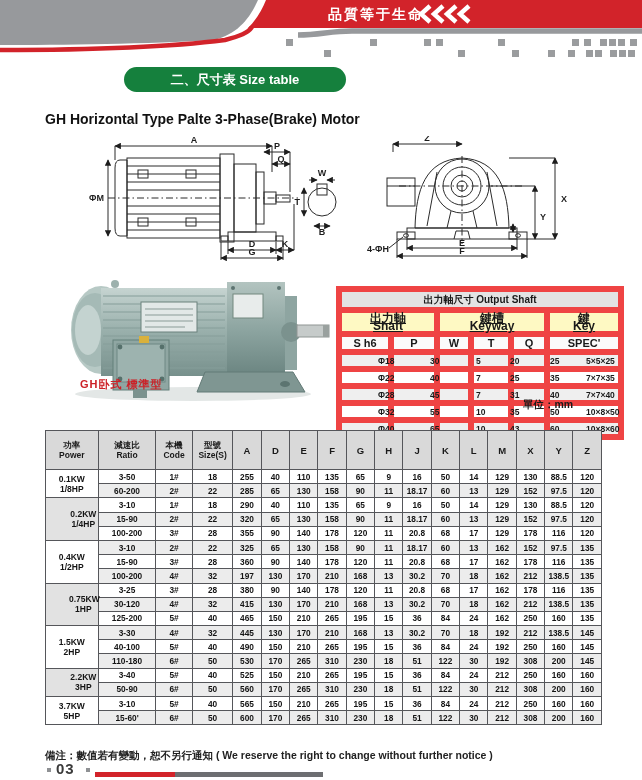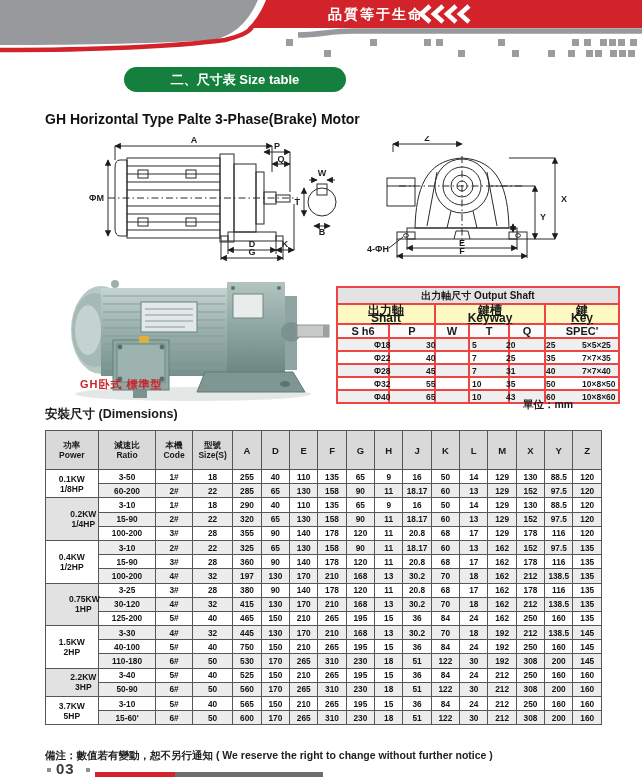--- a/index.html
+++ b/index.html
@@ -11,21 +11,21 @@
   .pill{left:124px;top:67px;width:222px;height:25px;background:#15803d;border-radius:13px;
         display:flex;align-items:center;justify-content:center;color:#fff;font-weight:bold;font-size:13px;}
   .title-zh{left:45px;top:92px;font-size:13px;font-weight:bold;color:#111;}
   .title-en{left:45px;top:111px;font-size:14px;font-weight:bold;color:#111;}
   
   svg text{font-family:"Liberation Sans",sans-serif;font-weight:bold;font-size:9px;fill:#1d1d1d;}
   .photo-caption{left:80px;top:377px;font-size:11px;font-weight:bold;color:#cc2127;letter-spacing:1px;}
   
   table{border-collapse:collapse;table-layout:fixed;}
   .os{left:336px;top:286px;width:282px;}
-  .os th,.os td{border:2px solid #ef4444;padding:0;font-weight:bold;color:#1a1a1a;}
+  .os th,.os td{border:6px solid #ef4444;padding:0;font-weight:bold;color:#1a1a1a;}
   .os .ttl{font-size:10px;height:15px;background:#e3e3e3;}
   .os .grp{height:18px;font-size:12px;line-height:8.5px;background:#fef9c3;text-decoration:underline;}
   .os .sub th{height:12px;font-size:11px;background:#fbfbfb;margin-left:16px;}
   .os tbody td{height:11px;font-size:8.5px;padding-left:36px;}
   .os tbody tr.alt{background:#efefef;}
   
   .dim-label{left:45px;top:406px;font-size:12.5px;font-weight:bold;}
   .unit-label{left:523px;top:398px;font-size:10.5px;font-weight:bold;}
   
   .mt{left:45px;top:430px;width:557px;}
@@ -348,21 +348,20 @@
           <td>Φ40</td>
           <td>65</td>
           <td>10</td>
           <td>43</td>
           <td>60</td>
           <td>10×8×60</td>
         </tr>
       </tbody>
   </table>
 
-  <div class="abs dim-label">安裝尺寸 (Dimensions)</div>
   <div class="abs unit-label">單位：mm</div>
 
   <table class="abs mt">
     <colgroup>
       <col style="width:52px">
         <col style="width:57px">
         <col style="width:36px">
         <col style="width:40px">
       <col style="width:28px">
         <col style="width:28px">
@@ -645,21 +644,21 @@
           <td>18</td>
           <td>192</td>
           <td>212</td>
           <td>138.5</td>
           <td>145</td>
         </tr>
         <tr>
           <td>40-100</td>
           <td>5#</td>
           <td>40</td>
-          <td>750</td>
+          <td>490</td>
           <td>150</td>
           <td>210</td>
           <td>265</td>
           <td>195</td>
           <td>15</td>
           <td>36</td>
           <td>84</td>
           <td>24</td>
           <td>192</td>
           <td>250</td>

